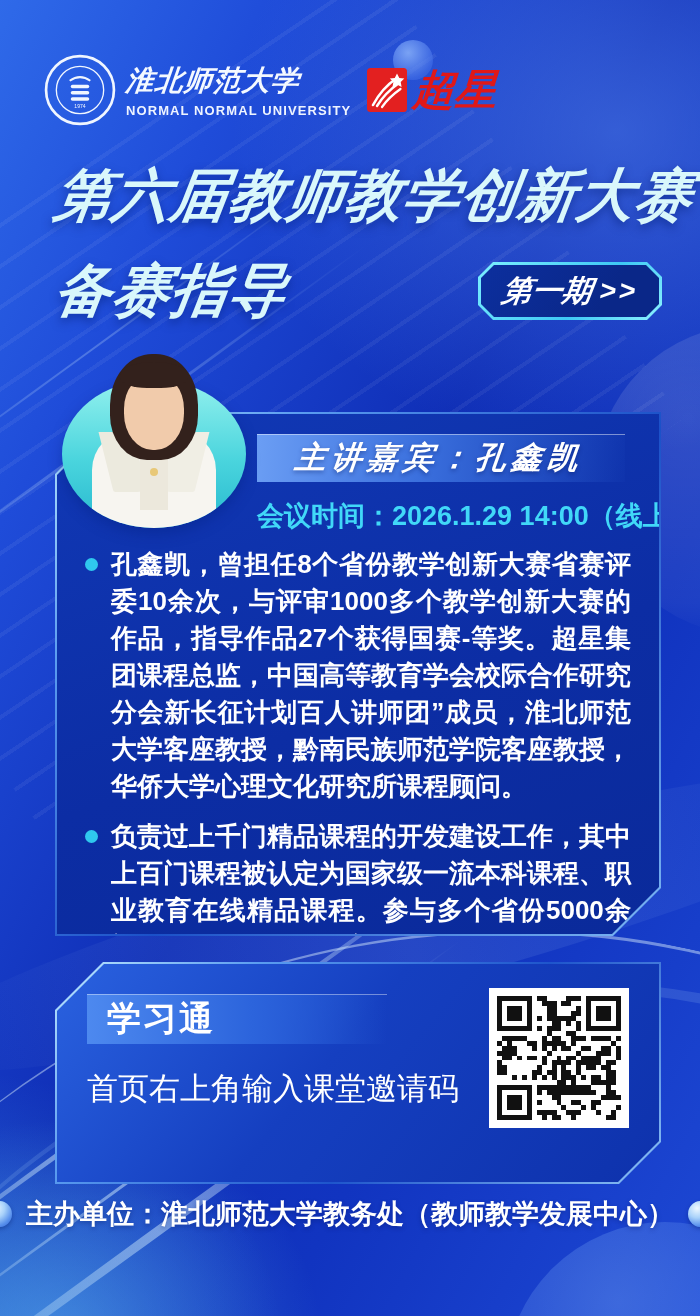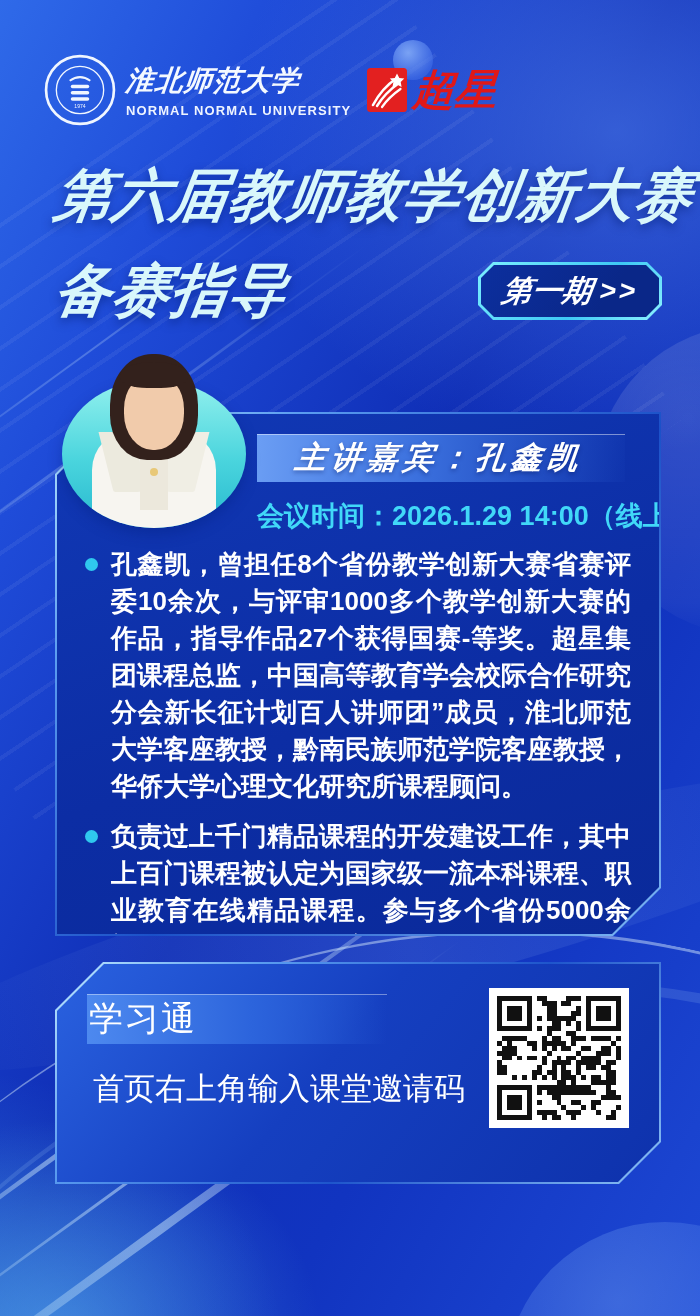--- a/index.html
+++ b/index.html
@@ -100,22 +100,22 @@
   
   .card{position:absolute;left:55px;top:962px;width:606px;height:222px;z-index:2;
     background:linear-gradient(135deg,#bfe9ff,#5a9cf0 25%,#1e55cc 60%,#8cc2f6 100%);
     clip-path:polygon(48px 0,100% 0,100% calc(100% - 42px),calc(100% - 42px) 100%,0 100%,0 48px);}
   .card-inner{position:absolute;inset:2px;
     background:linear-gradient(130deg,#2a62e0 0%,#153fc0 45%,#0e32ac 100%);
     clip-path:polygon(47px 0,100% 0,100% calc(100% - 41px),calc(100% - 41px) 100%,0 100%,0 47px);}
   .app-banner{position:absolute;left:30px;top:30px;width:300px;height:50px;
     background:linear-gradient(90deg,#4d89ef 0%,#2c64dc 55%,rgba(44,100,220,0) 100%);
     box-shadow:inset 0 1px 0 rgba(255,255,255,.4);display:flex;align-items:center;}
-  .app-name{font-size:34px;font-weight:normal;color:#fff;margin-left:2px;letter-spacing:2px;}
-  .invite-line{position:absolute;left:36px;top:104px;font-size:31px;color:#fff;white-space:nowrap;}
+  .app-name{font-size:34px;font-weight:bold;color:#fff;margin-left:20px;letter-spacing:2px;}
+  .invite-line{position:absolute;left:30px;top:104px;font-size:31px;color:#fff;white-space:nowrap;}
   .invite-code{position:absolute;left:30px;top:146px;font-size:41px;font-weight:bold;color:#2ee9e9;letter-spacing:1px;}
   .qr-box{position:absolute;left:432px;top:24px;width:140px;height:140px;background:#fff;
     box-sizing:border-box;padding:8px;}
   .qr-box svg{display:block;width:124px;height:124px;}
   .qr-label{position:absolute;left:432px;top:172px;width:140px;text-align:center;font-size:22px;color:#fff;}
   
   .footer{position:absolute;left:0;top:1196px;width:100%;display:flex;align-items:center;
     justify-content:center;gap:14px;z-index:3;}
   .pearl{width:26px;height:26px;border-radius:50%;flex:none;
     background:radial-gradient(circle at 35% 28%,#eef8ff,#a9d2fa 38%,#5890ec 70%,#2c5ed2 100%);
@@ -444,14 +444,19 @@
             <rect x="11" y="24" width="1" height="1" fill="#111"></rect>
             <rect x="12" y="24" width="1" height="1" fill="#111"></rect>
             <rect x="15" y="24" width="1" height="1" fill="#111"></rect>
             <rect x="22" y="24" width="1" height="1" fill="#111"></rect>
             <rect x="23" y="24" width="1" height="1" fill="#111"></rect>
           </svg>
       </div>
     </div>
   </div>
 
+  <div class="footer">
+    <span class="pearl"></span>
+    <span class="footer-text">主办单位：淮北师范大学教务处（教师教学发展中心）</span>
+    <span class="pearl"></span>
+  </div>
 
 </div>
 
 </body></html>

